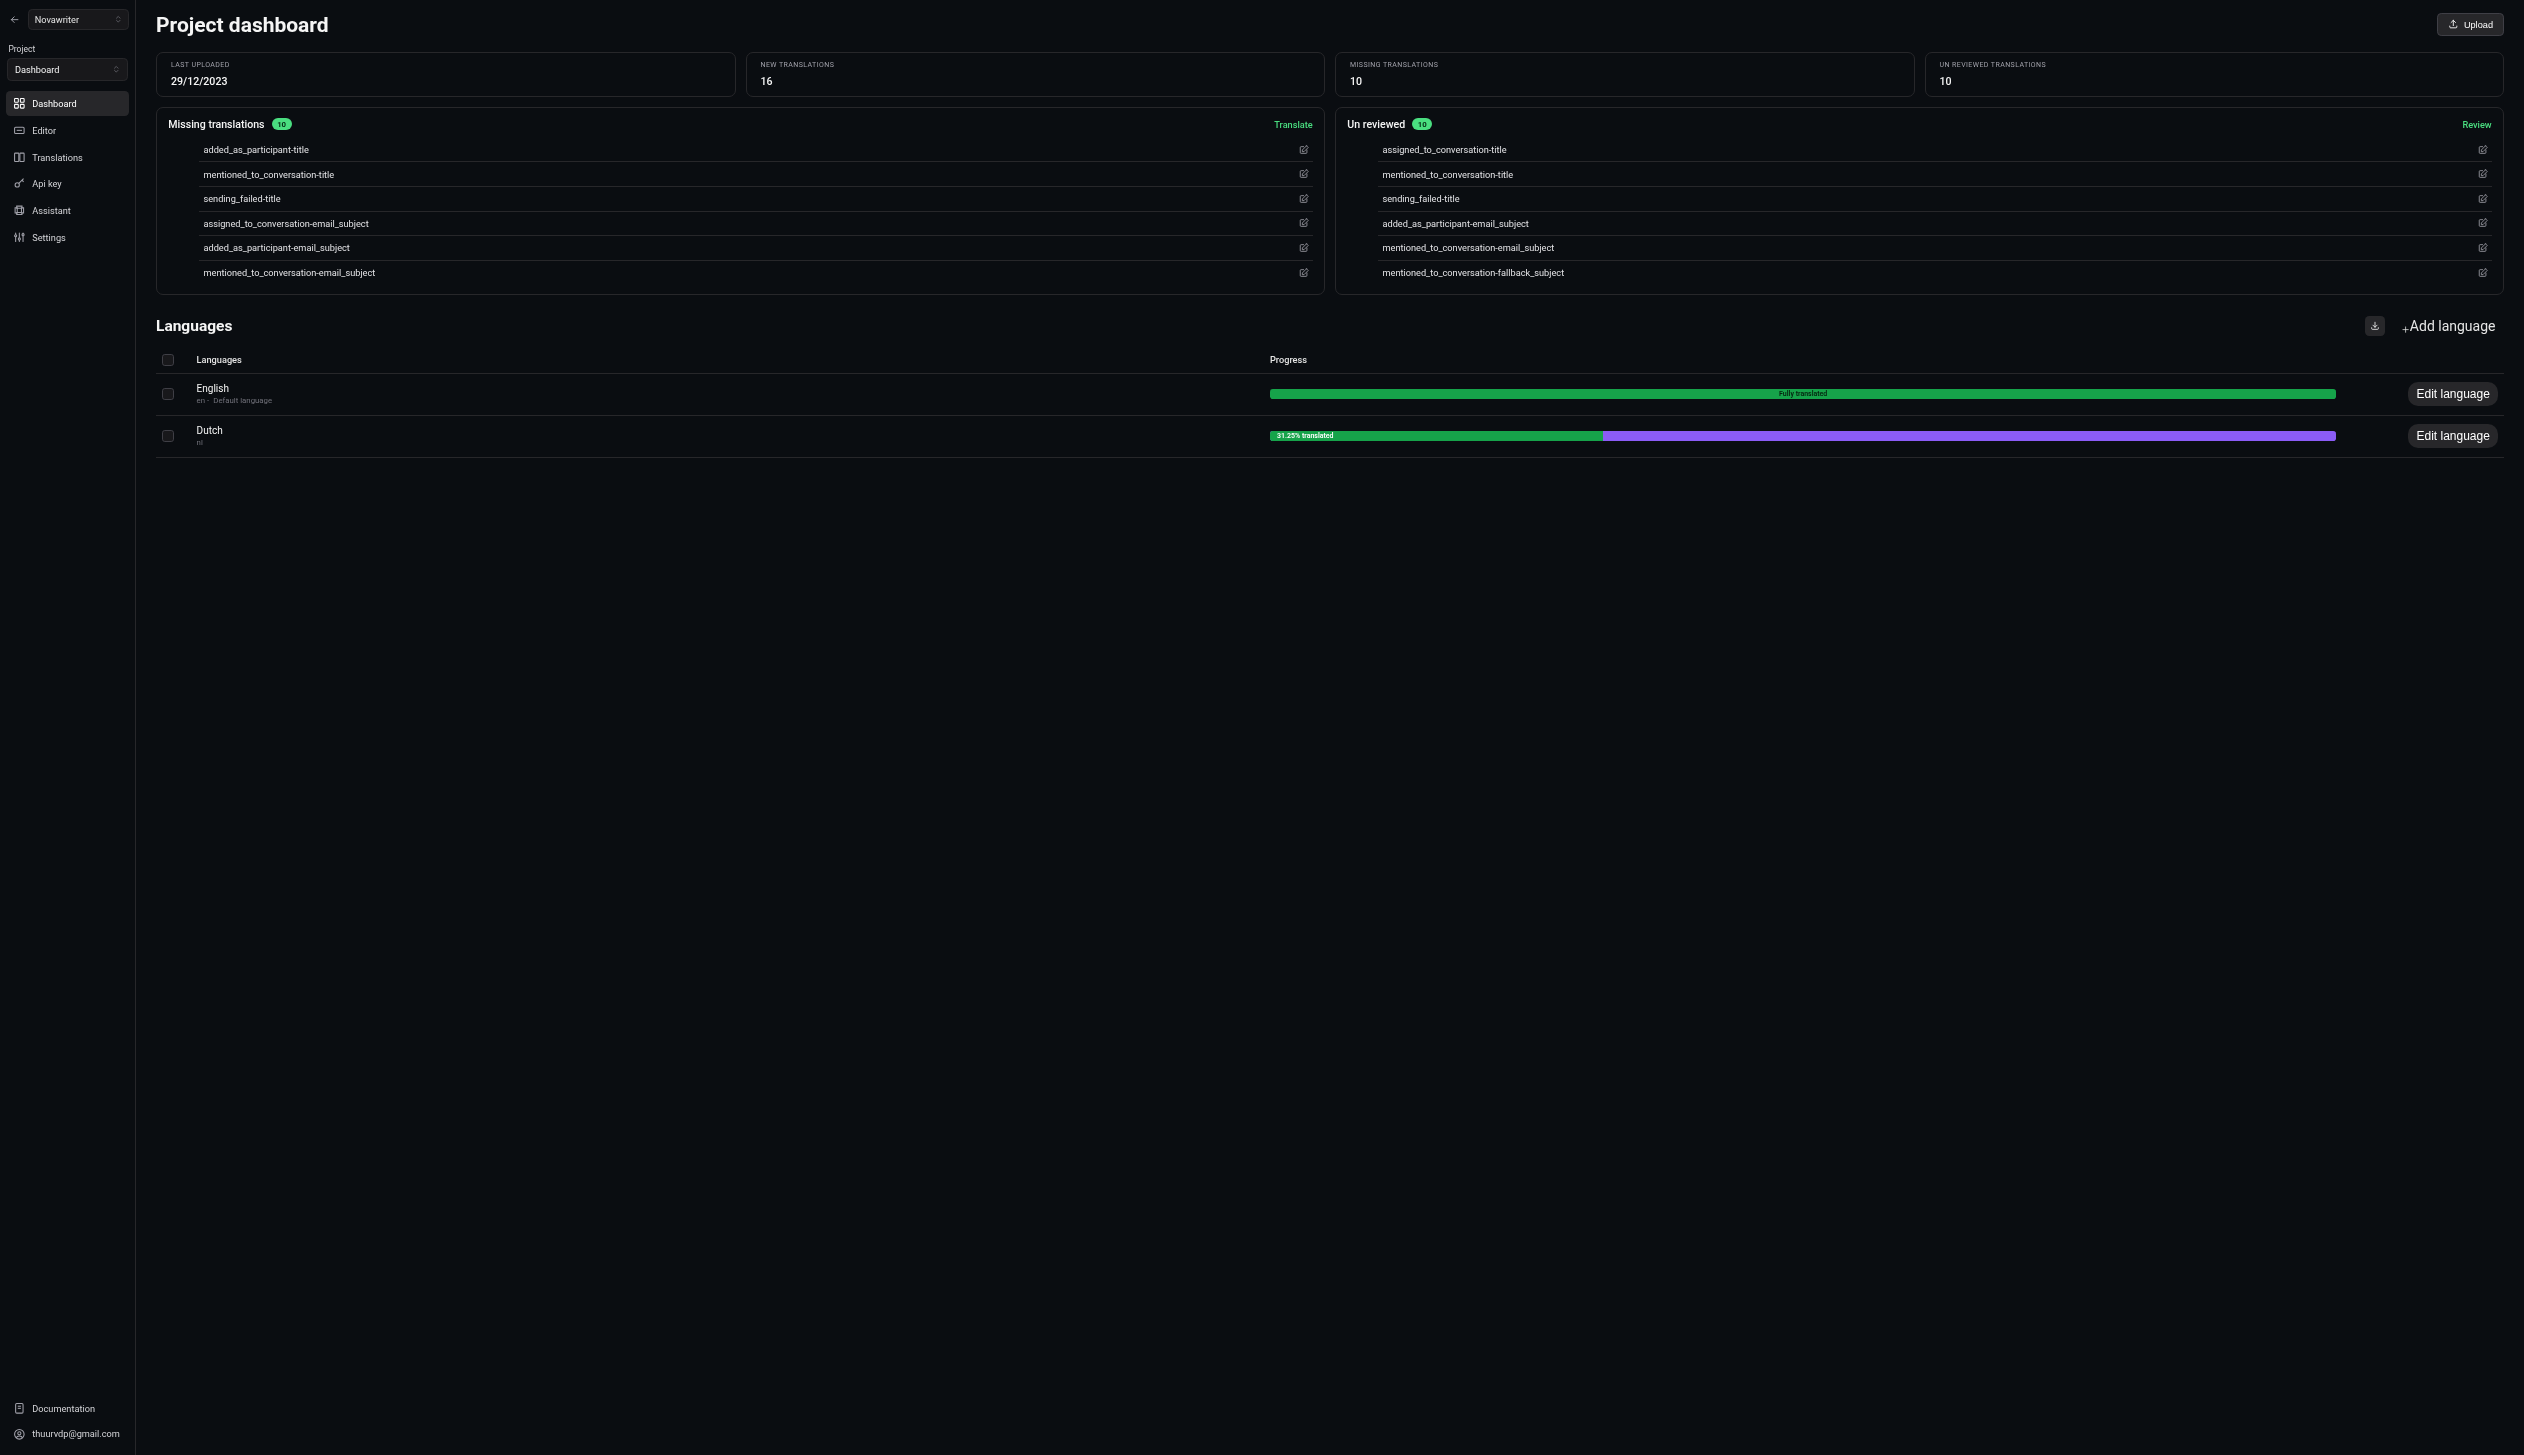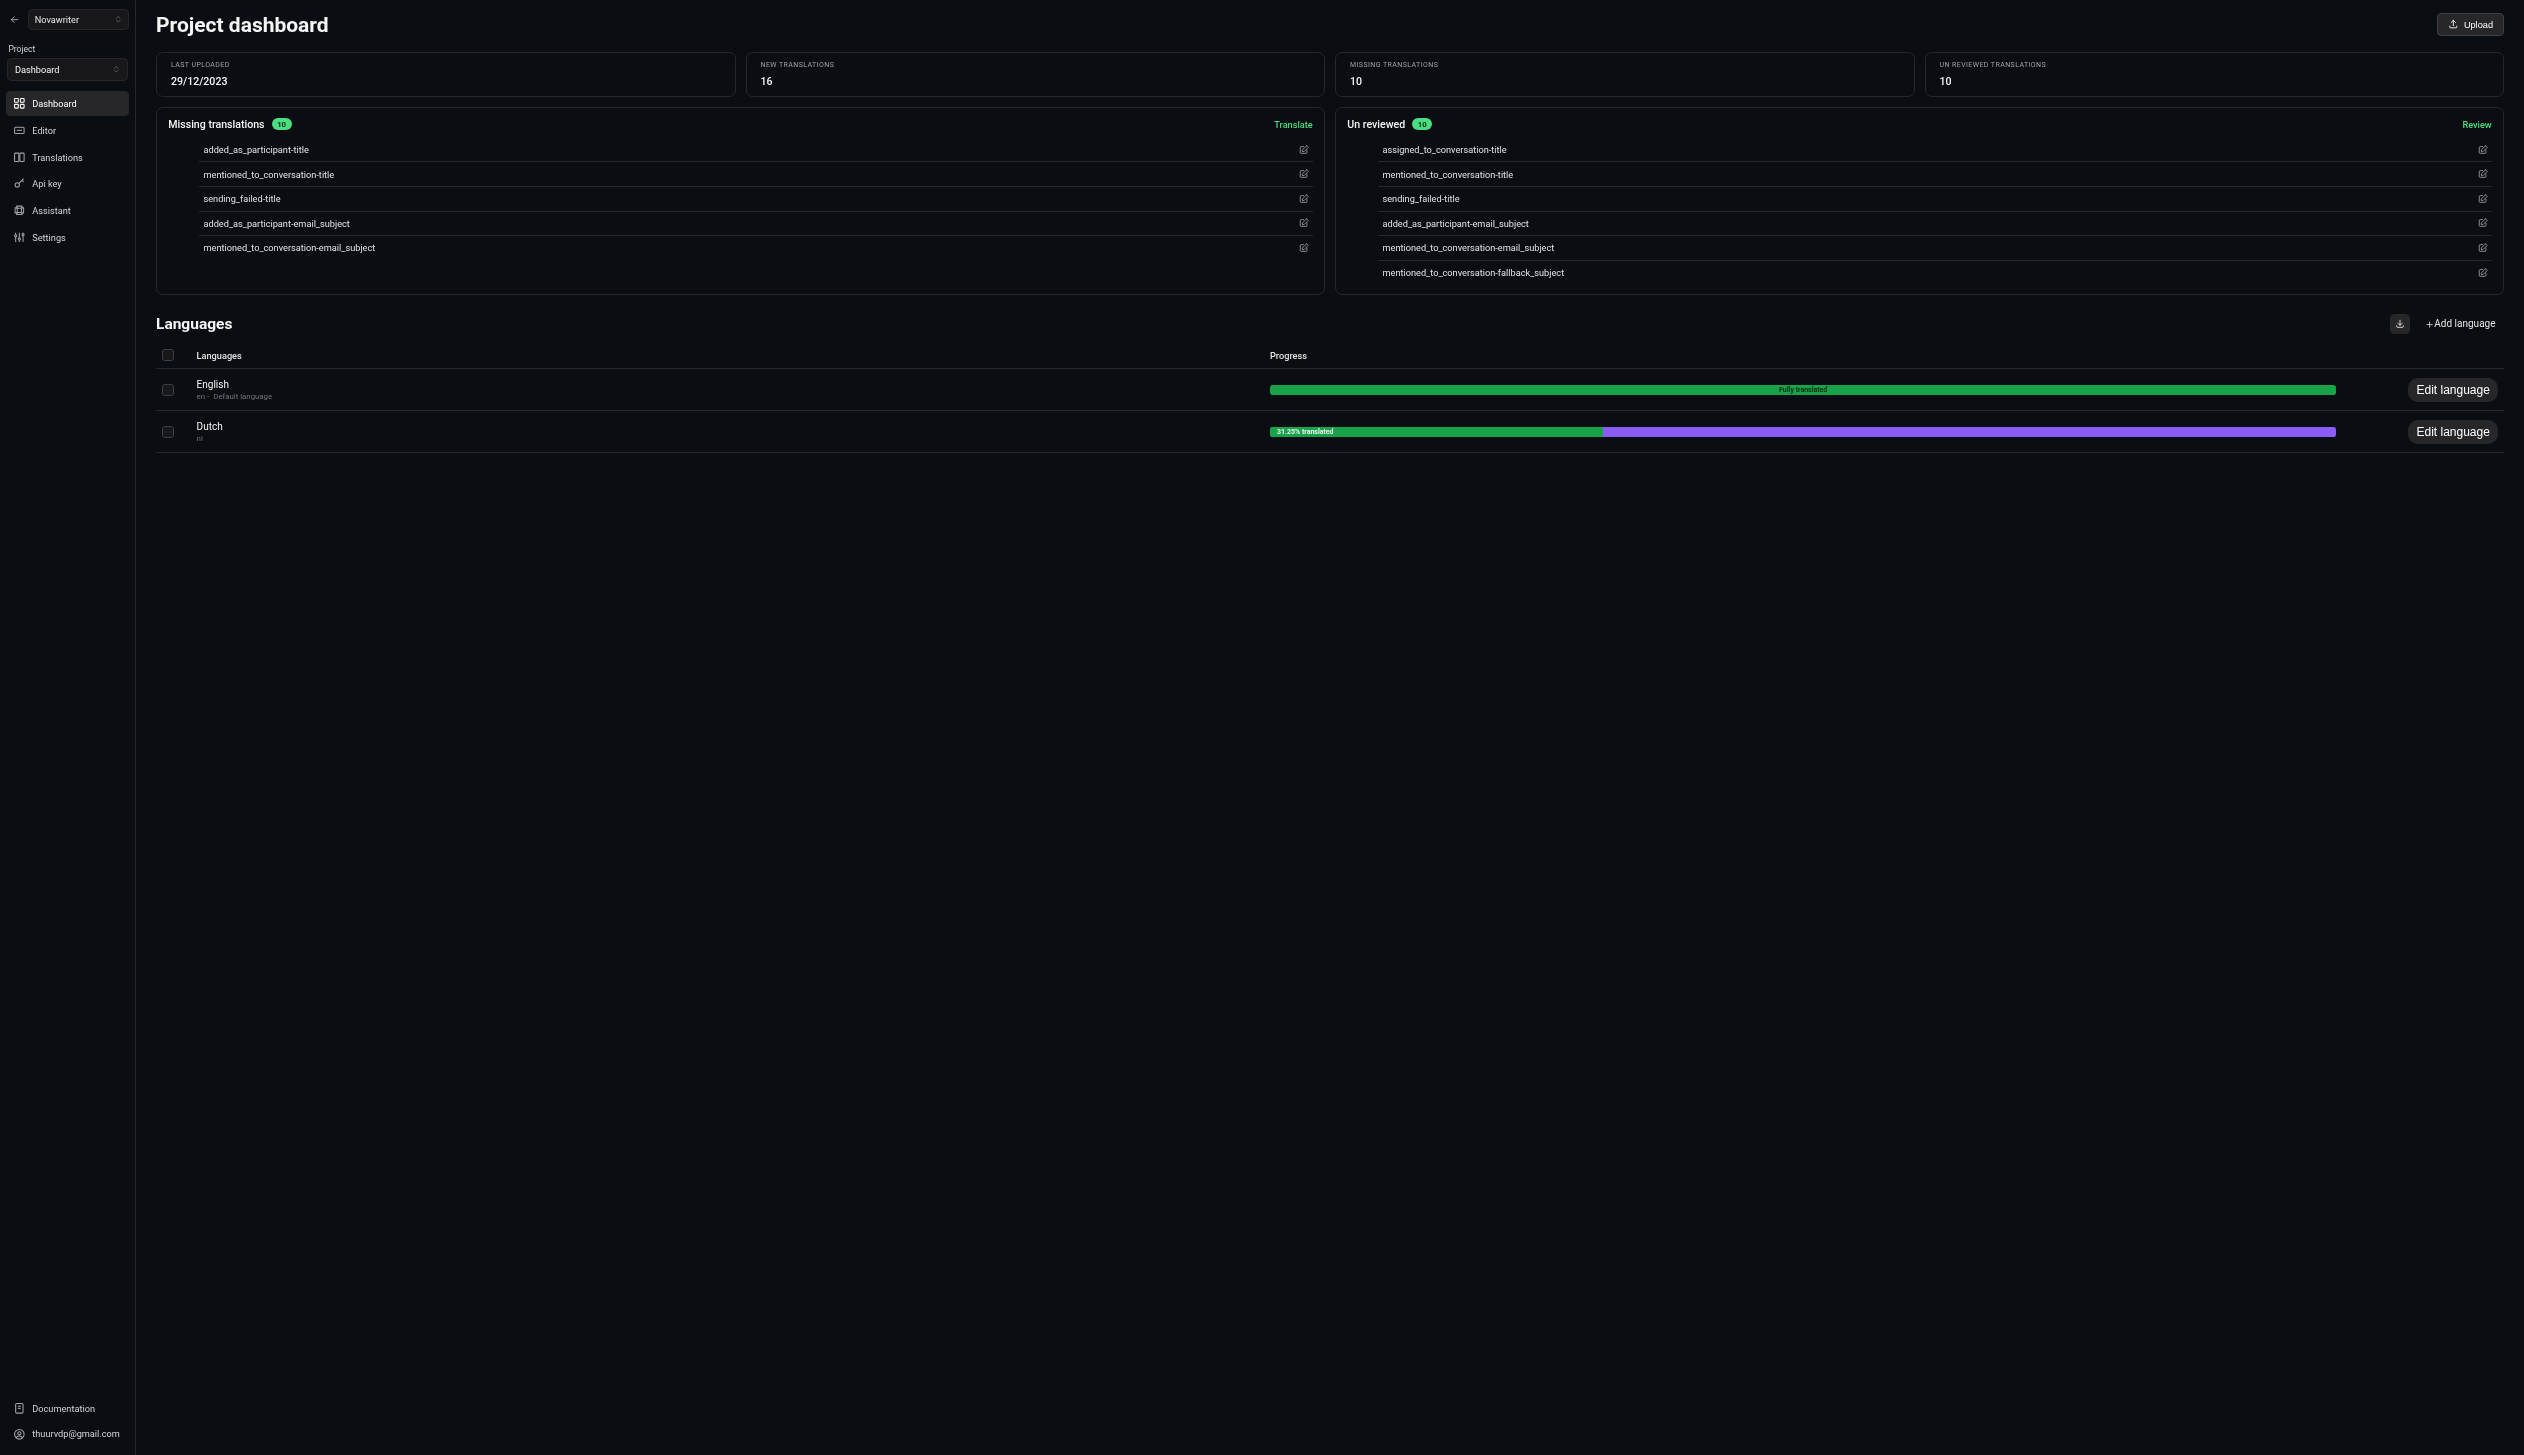--- a/index.html
+++ b/index.html
@@ -111,21 +111,21 @@
 
 .lang-head-row { display: flex; justify-content: space-between; align-items: center; margin-bottom: 8.5px; }
 .lang-title { font-size: 15.5px; font-weight: 700; }
 .lang-actions { display: flex; gap: 7px; align-items: center; }
 .dl-btn {
   background: #27272a; width: 20px; height: 20px; border-radius: 4.2px;
   display: flex; align-items: center; justify-content: center; cursor: pointer;
 }
 .add-lang-btn {
   display: flex; align-items: flex-end;
-  padding: 4.2px 8.5px; font-size: 10px; color: #e5e5e5;
+  padding: 4.2px 8.5px; font-size: 14px; color: #e5e5e5;
   cursor: pointer; border-radius: 4.2px;
 }
 .lang-table { width: 100%; }
 .lang-table-head, .lang-row {
   display: grid;
   grid-template-columns: 28px 1fr 1fr 155px;
   align-items: center;
   gap: 7px;
   border-bottom: 0.7px solid #27272a;
 }
@@ -314,20 +314,27 @@
             </li>
             <li class="key-item">
               <span>mentioned_to_conversation-title</span>
               <svg class="edit-ico" viewBox="0 0 24 24" fill="none" stroke="currentColor" stroke-width="2" stroke-linecap="round">
                 <path d="M11 4H5a2 2 0 00-2 2v12a2 2 0 002 2h12a2 2 0 002-2v-6"></path>
                 <path d="M18 2l4 4-10 10H8v-4L18 2z"></path>
               </svg>
             </li>
             <li class="key-item">
               <span>sending_failed-title</span>
+              <svg class="edit-ico" viewBox="0 0 24 24" fill="none" stroke="currentColor" stroke-width="2" stroke-linecap="round">
+                <path d="M11 4H5a2 2 0 00-2 2v12a2 2 0 002 2h12a2 2 0 002-2v-6"></path>
+                <path d="M18 2l4 4-10 10H8v-4L18 2z"></path>
+              </svg>
+            </li>
+            <li class="key-item">
+              <span>assigned_to_conversation-email_subject</span>
               <svg class="edit-ico" viewBox="0 0 24 24" fill="none" stroke="currentColor" stroke-width="2" stroke-linecap="round">
                 <path d="M11 4H5a2 2 0 00-2 2v12a2 2 0 002 2h12a2 2 0 002-2v-6"></path>
                 <path d="M18 2l4 4-10 10H8v-4L18 2z"></path>
               </svg>
             </li>
             <li class="key-item">
               <span>added_as_participant-email_subject</span>
               <svg class="edit-ico" viewBox="0 0 24 24" fill="none" stroke="currentColor" stroke-width="2" stroke-linecap="round">
                 <path d="M11 4H5a2 2 0 00-2 2v12a2 2 0 002 2h12a2 2 0 002-2v-6"></path>
                 <path d="M18 2l4 4-10 10H8v-4L18 2z"></path>

